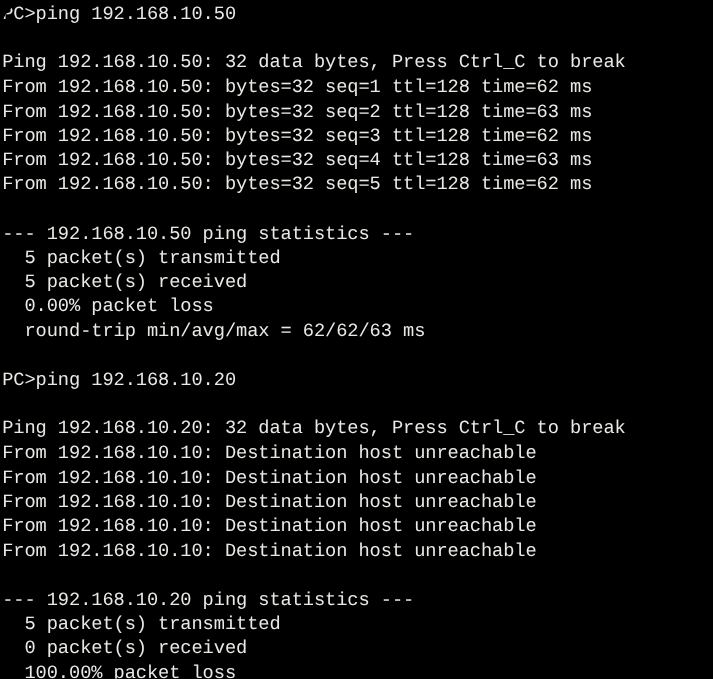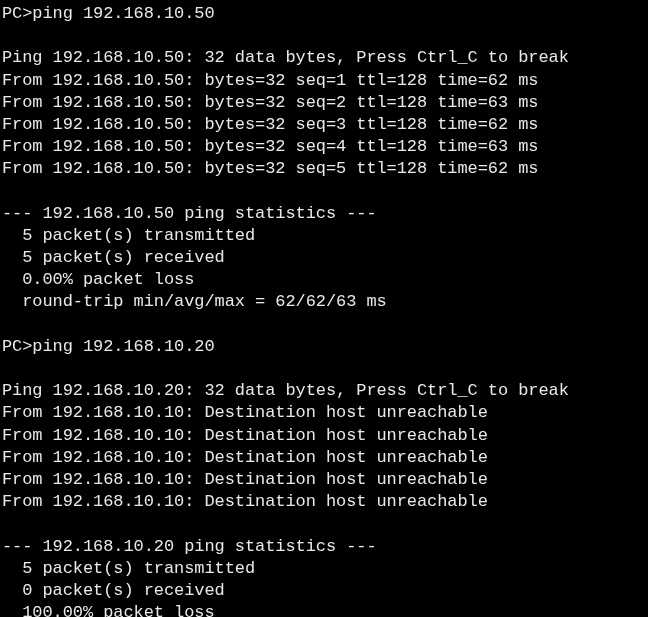--- a/index.html
+++ b/index.html
@@ -20,20 +20,21 @@
     background: #000000;
     color: #e9e9e5;
     font-family: "Liberation Mono", "DejaVu Sans Mono", monospace;
     font-size: 17px;
     line-height: 22.2px;
     letter-spacing: -0.08px;
     padding: 3px 0 0 2px;
     box-sizing: border-box;
     white-space: pre;
     overflow: hidden;
+    border-radius: 30px;
   }
   .line {
     height: 22.2px;
     white-space: pre;
     font-family: "Liberation Mono", "DejaVu Sans Mono", monospace;
   }
   .line.blank {
     height: 22.2px;
   }
 </style>

